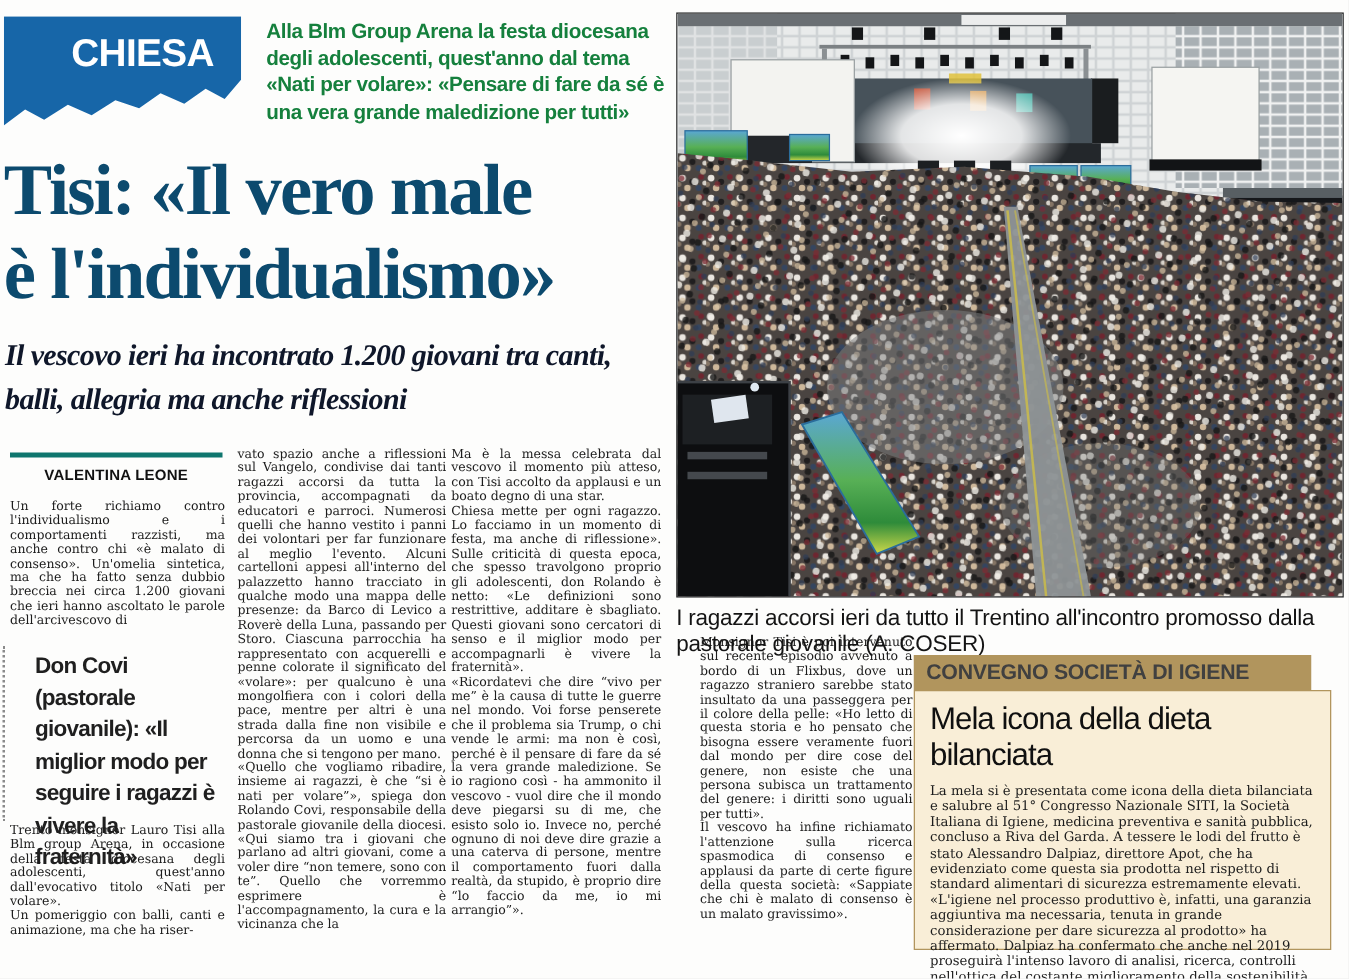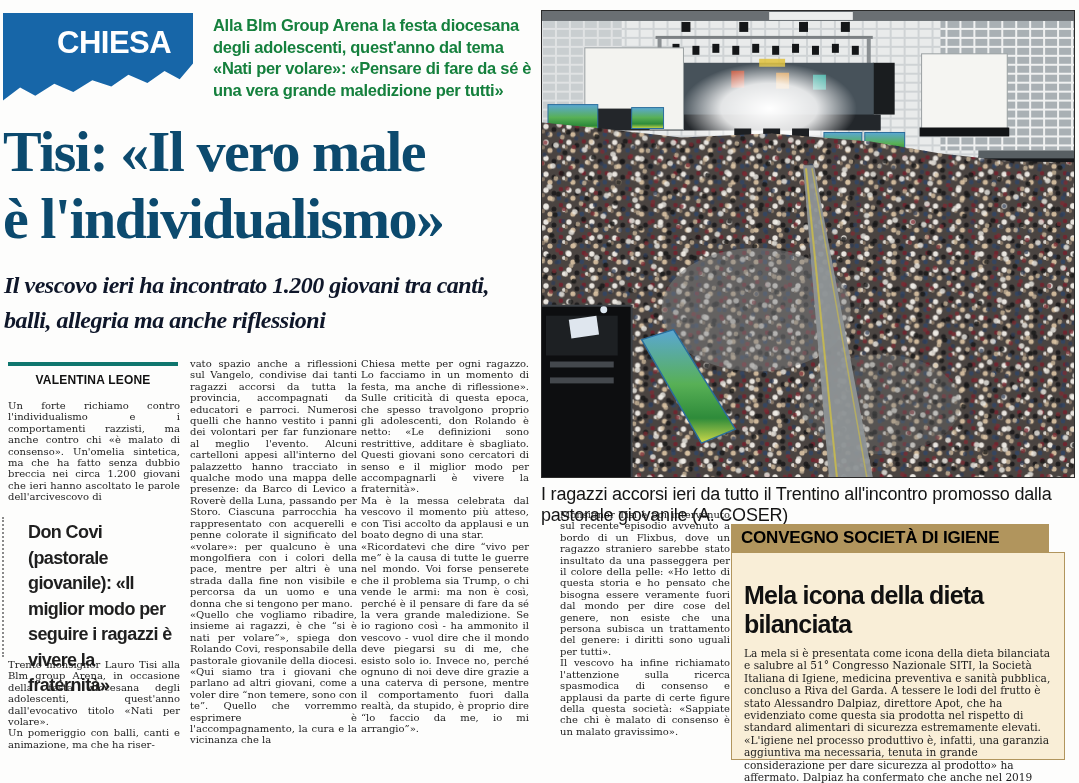--- a/index.html
+++ b/index.html
@@ -69,31 +69,31 @@
   }
   .photo-wrap svg{ display:block; width:100%; height:100%; }
   .caption{
     position:absolute; left:541px; top:484px; width:536px;
     font-family:"Liberation Sans", sans-serif; font-weight:normal;
     font-size:18px; letter-spacing:-0.2px; color:#141414;
   }
   
   .sidebar-kicker{
     position:absolute; left:731px; top:524px; width:318px; height:28px;
-    background:#b1955d; color:#000000;
+    background:#b1955d; color:#404040;
     font-family:"Liberation Sans", sans-serif; font-weight:bold; font-size:17px;
     letter-spacing:-0.2px; line-height:28px; padding-left:10px;
   }
   .sidebar-box{
     position:absolute; left:731px; top:552px; width:334px; height:208px;
     background:#f9eed7; border:1px solid #b1955d; padding:8px 12px 0 12px;
   }
   .sidebar-title{
-    font-family:"Liberation Sans", sans-serif; font-weight:bold;
-    font-size:25px; letter-spacing:-0.8px; color:#101010; margin-bottom:8px;margin-top:20px;
+    font-family:"Liberation Sans", sans-serif; font-weight:normal;
+    font-size:25px; letter-spacing:-0.8px; color:#101010; margin-bottom:8px;
   }
   .sidebar-body{
     font-size:10.6px; line-height:12.4px; text-align:left; color:#1c1c1c;
   }
 </style>
 </head>
 <body>
 
 <div class="page">
 
@@ -119,22 +119,22 @@
     <p>Trento monsignor Lauro Tisi alla Blm group Arena, in occasione della festa diocesana degli adolescenti, quest'anno dall'evocativo titolo «Nati per volare».</p>
     <p>Un pomeriggio con balli, canti e animazione, ma che ha riser-</p>
   </div>
 
   <div class="bodycol" id="col2">
     <p>vato spazio anche a riflessioni sul Vangelo, condivise dai tanti ragazzi accorsi da tutta la provincia, accompagnati da educatori e parroci. Numerosi quelli che hanno vestito i panni dei volontari per far funzionare al meglio l'evento. Alcuni cartelloni appesi all'interno del palazzetto hanno tracciato in qualche modo una mappa delle presenze: da Barco di Levico a Roverè della Luna, passando per Storo. Ciascuna parrocchia ha rappresentato con acquerelli e penne colorate il significato del «volare»: per qualcuno è una mongolfiera con i colori della pace, mentre per altri è una strada dalla fine non visibile e percorsa da un uomo e una donna che si tengono per mano.</p>
     <p>«Quello che vogliamo ribadire, insieme ai ragazzi, è che “si è nati per volare”», spiega don Rolando Covi, responsabile della pastorale giovanile della diocesi. «Qui siamo tra i giovani che parlano ad altri giovani, come a voler dire “non temere, sono con te”. Quello che vorremmo esprimere è l'accompagnamento, la cura e la vicinanza che la</p>
   </div>
 
   <div class="bodycol" id="col3">
+    <p>Ma è la messa celebrata dal vescovo il momento più atteso, con Tisi accolto da applausi e un boato degno di una star.</p>
     <p>Chiesa mette per ogni ragazzo. Lo facciamo in un momento di festa, ma anche di riflessione». Sulle criticità di questa epoca, che spesso travolgono proprio gli adolescenti, don Rolando è netto: «Le definizioni sono restrittive, additare è sbagliato. Questi giovani sono cercatori di senso e il miglior modo per accompagnarli è vivere la fraternità».</p>
-    <p>Ma è la messa celebrata dal vescovo il momento più atteso, con Tisi accolto da applausi e un boato degno di una star.</p>
     <p>«Ricordatevi che dire “vivo per me” è la causa di tutte le guerre nel mondo. Voi forse penserete che il problema sia Trump, o chi vende le armi: ma non è così, perché è il pensare di fare da sé la vera grande maledizione. Se io ragiono così - ha ammonito il vescovo - vuol dire che il mondo deve piegarsi su di me, che esisto solo io. Invece no, perché ognuno di noi deve dire grazie a una caterva di persone, mentre il comportamento fuori dalla realtà, da stupido, è proprio dire “lo faccio da me, io mi arrangio”».</p>
   </div>
 
   <div class="bodycol" id="col4">
     <p>Monsignor Tisi è poi intervenuto sul recente episodio avvenuto a bordo di un Flixbus, dove un ragazzo straniero sarebbe stato insultato da una passeggera per il colore della pelle: «Ho letto di questa storia e ho pensato che bisogna essere veramente fuori dal mondo per dire cose del genere, non esiste che una persona subisca un trattamento del genere: i diritti sono uguali per tutti».</p>
     <p>Il vescovo ha infine richiamato l'attenzione sulla ricerca spasmodica di consenso e applausi da parte di certe figure della questa società: «Sappiate che chi è malato di consenso è un malato gravissimo».</p>
   </div>
 
   <div class="photo-wrap">
     <svg viewBox="0 0 534 468" preserveAspectRatio="none">

